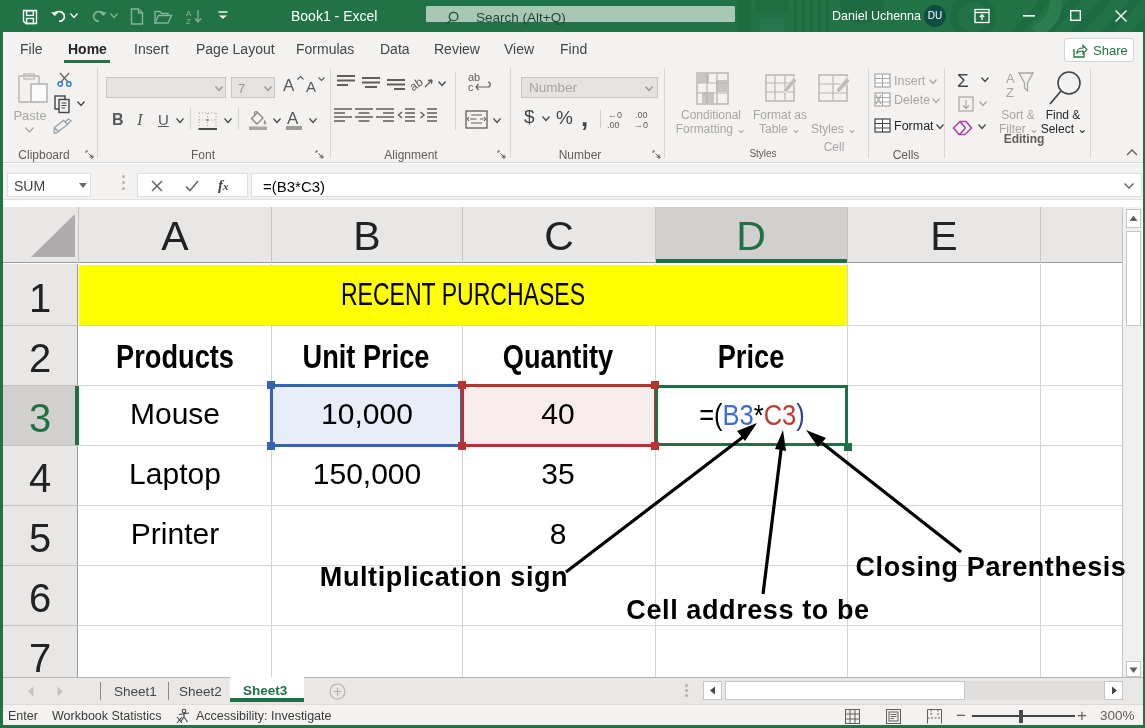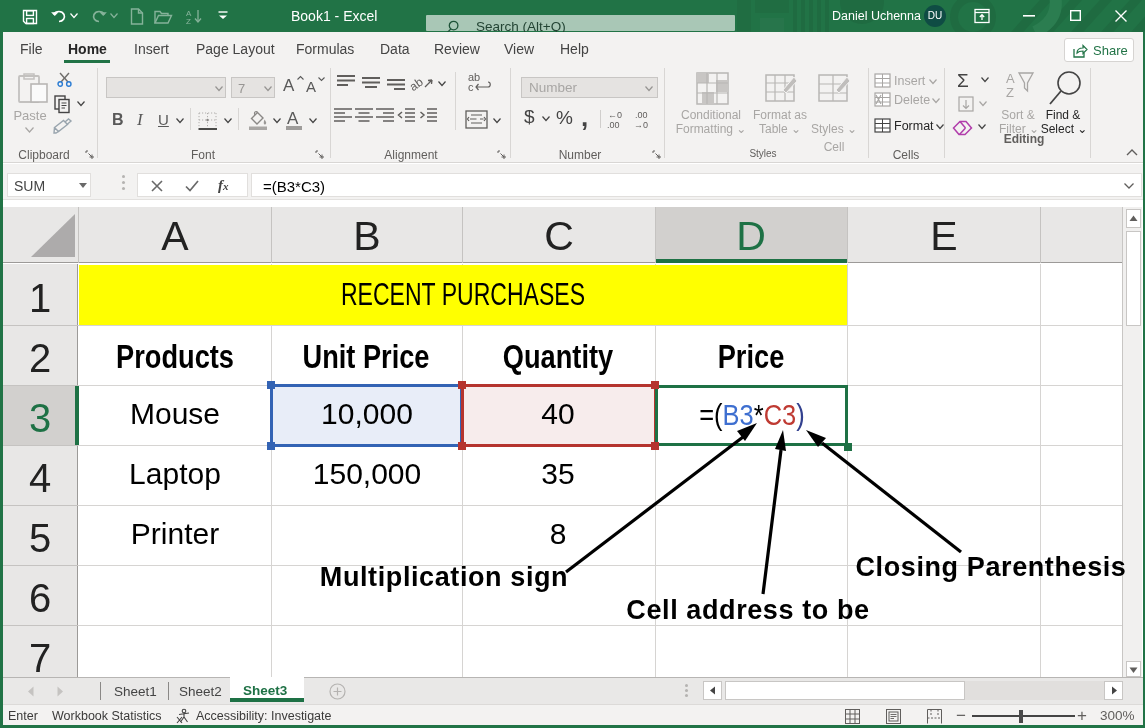--- a/index.html
+++ b/index.html
@@ -69,21 +69,21 @@
     <path d="M12 2 V 13" stroke="#fff" stroke-width="1.3"></path>
     <path d="M9 10.5 L12 14 L15 10.5" fill="none" stroke="#fff" stroke-width="1.3"></path>
   </svg>
   <svg style="left:218px;top:11px;" width="10" height="9">
     <path d="M0.5 1 H 9.5" stroke="#fff" stroke-width="1.4"></path>
     <path d="M1 4.5 L5 8 L9 4.5" fill="#fff"></path>
   </svg>
 
   <div class="t" style="left:291px;top:8px;color:#fff;font-size:14px;">Book1  -  Excel</div>
 
-  <div class="ab" style="left:426px;top:15px;width:309px;height:16px;background:#a9c7b6;border-radius:1px;">
+  <div class="ab" style="left:426px;top:6px;width:309px;height:16px;background:#a9c7b6;border-radius:1px;">
     <svg style="left:20px;top:5px;" width="14" height="14" viewBox="0 0 14 14">
       <circle cx="7.6" cy="5.6" r="4.3" fill="none" stroke="#1d5237" stroke-width="1.3"></circle>
       <line x1="4.9" y1="8.9" x2="0.8" y2="13" stroke="#1d5237" stroke-width="1.3"></line>
     </svg>
     <div class="t" style="left:50px;top:4px;color:#234434;font-size:13.5px;">Search (Alt+Q)</div>
   </div>
 
   <div class="t" style="left:832px;top:9px;color:#fff;font-size:12.5px;">Daniel Uchenna</div>
   <div class="ab" style="left:924px;top:5px;width:22px;height:22px;border-radius:50%;background:#0f4c44;color:#fff;font-size:10px;text-align:center;line-height:22px;">DU</div>
   <svg style="left:974px;top:8px;" width="16" height="16" viewBox="0 0 16 16">
@@ -105,21 +105,21 @@
 <div class="ab" id="menurow" style="left:0;top:32px;width:1145px;height:32px;background:#f3f2f1;">
   <div class="t" style="left:20px;top:9px;font-size:14px;color:#444;">File</div>
   <div class="t" style="left:68px;top:9px;font-size:14px;color:#262626;font-weight:bold;">Home</div>
   <div class="ab" style="left:64px;top:28px;width:46px;height:3px;background:#217346;"></div>
   <div class="t" style="left:134px;top:9px;font-size:14px;color:#444;">Insert</div>
   <div class="t" style="left:196px;top:9px;font-size:14px;color:#444;">Page Layout</div>
   <div class="t" style="left:296px;top:9px;font-size:14px;color:#444;">Formulas</div>
   <div class="t" style="left:380px;top:9px;font-size:14px;color:#444;">Data</div>
   <div class="t" style="left:434px;top:9px;font-size:14px;color:#444;">Review</div>
   <div class="t" style="left:504px;top:9px;font-size:14px;color:#444;">View</div>
-  <div class="t" style="left:560px;top:9px;font-size:14px;color:#444;">Help</div>
+  <div class="t" style="left:560px;top:9px;font-size:14px;color:#444;">Find</div>
 
   <div class="ab" style="left:1064px;top:6px;width:70px;height:24px;background:#fff;border:1px solid #d6d4d2;border-radius:3px;">
     <svg style="left:8px;top:5px;" width="15" height="14" viewBox="0 0 15 14">
       <path d="M1 5 V 13 H 11 V 9" fill="none" stroke="#217346" stroke-width="1.3"></path>
       <path d="M4 9 C4 5.5 7 4 10 4 L10 1.5 L14 5.5 L10 9.5 L10 7 C8 7 5.5 7.3 4 9 Z" fill="none" stroke="#217346" stroke-width="1.2"></path>
     </svg>
     <div class="t" style="left:28px;top:4px;font-size:13px;color:#217346;">Share</div>
   </div>
 </div>
 

